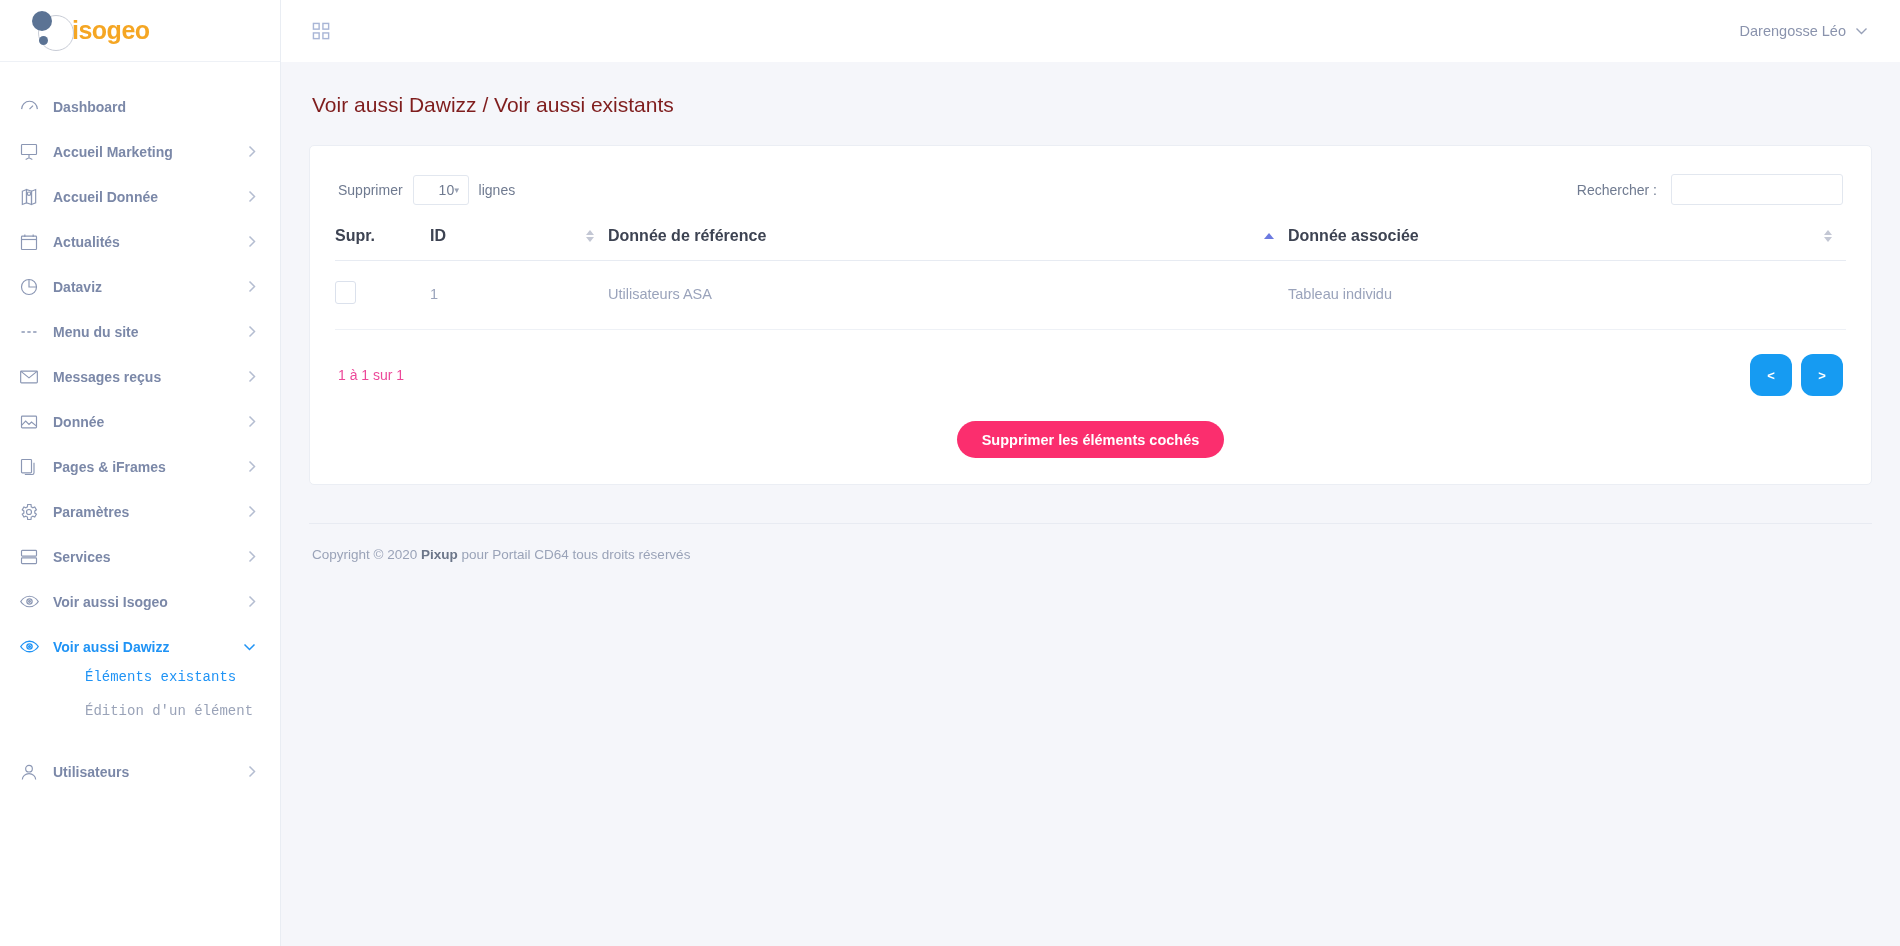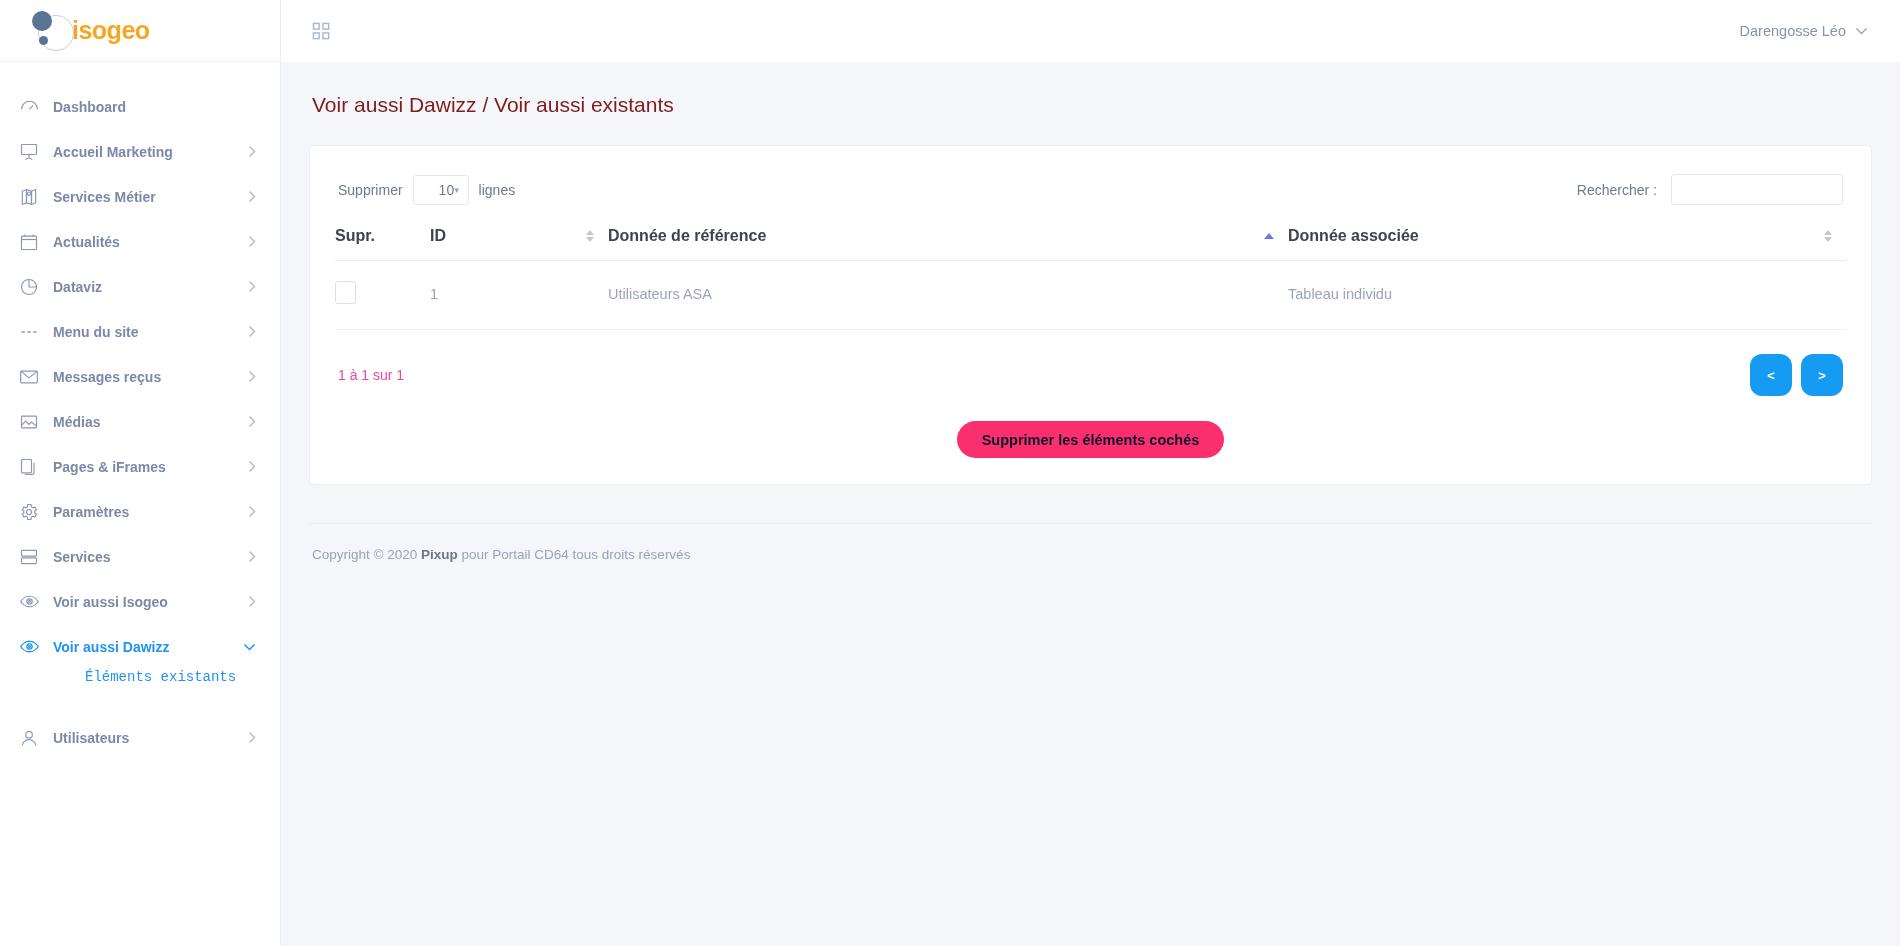--- a/index.html
+++ b/index.html
@@ -232,21 +232,21 @@
     color: #ffffff;
     display: flex; align-items: center; justify-content: center;
     font-size: 13px; font-weight: bold;
     cursor: pointer;
     border: none;
     font-family: "Liberation Sans", sans-serif;
   }
   .delete-wrap { display: flex; justify-content: center; margin-top: 25px; }
   .btn-delete {
     background: #fb2e6e;
-    color: #0f172a;
+    color: #ffffff;
     border: none;
     border-radius: 22px;
     height: 37px;
     padding: 0 25px;
     font-size: 14.5px;
     font-weight: bold;
     cursor: pointer;
     font-family: "Liberation Sans", sans-serif;
   }
   .footer {
@@ -304,21 +304,21 @@
 
       <div class="nav-item">
         <span class="nav-icon">
           <svg width="20" height="20" viewBox="0 0 24 24" fill="none" stroke="currentColor" stroke-width="1.4">
             <path d="M4 5l5-2v16l-5 2z"></path>
               <path d="M9 3l6 2v16l-6-2z"></path>
               <path d="M15 5l5-2v16l-5 2z"></path>
               <circle cx="12" cy="8" r="2"></circle>
           </svg>
         </span>
-        <span class="nav-label">Services Métier</span>
+        <span class="nav-label">Accueil Donnée</span>
         <span class="chev">
           <svg width="8" height="13" viewBox="0 0 8 13" fill="none" stroke="currentColor" stroke-width="1.5">
               <path d="M1.5 1.5L6.5 6.5L1.5 11.5"></path>
             </svg>
         </span>
       </div>
 
       <div class="nav-item">
         <span class="nav-icon">
           <svg width="20" height="20" viewBox="0 0 24 24" fill="none" stroke="currentColor" stroke-width="1.4">
@@ -379,21 +379,21 @@
         </span>
       </div>
 
       <div class="nav-item">
         <span class="nav-icon">
           <svg width="20" height="20" viewBox="0 0 24 24" fill="none" stroke="currentColor" stroke-width="1.4">
             <rect x="3" y="5" width="18" height="14" rx="1"></rect>
               <path d="M3 16l5-5 4 4 3-3 6 5"></path>
           </svg>
         </span>
-        <span class="nav-label">Médias</span>
+        <span class="nav-label">Donnée</span>
         <span class="chev">
           <svg width="8" height="13" viewBox="0 0 8 13" fill="none" stroke="currentColor" stroke-width="1.5">
               <path d="M1.5 1.5L6.5 6.5L1.5 11.5"></path>
             </svg>
         </span>
       </div>
 
       <div class="nav-item">
         <span class="nav-icon">
           <svg width="20" height="20" viewBox="0 0 24 24" fill="none" stroke="currentColor" stroke-width="1.4">
@@ -467,20 +467,23 @@
         <span class="nav-label">Voir aussi Dawizz</span>
         <span class="chev">
           <svg width="13" height="8" viewBox="0 0 13 8" fill="none" stroke="currentColor" stroke-width="1.5">
               <path d="M1.5 1.5L6.5 6.5L11.5 1.5"></path>
             </svg>
         </span>
       </div>
 
       <div class="sub-item active">
         <span>Éléments existants</span>
+      </div>
+      <div class="sub-item">
+        <span>Édition d'un élément</span>
       </div>
 
       <div class="nav-item" style="margin-top:12px">
         <span class="nav-icon">
           <svg width="20" height="20" viewBox="0 0 24 24" fill="none" stroke="currentColor" stroke-width="1.4">
             <circle cx="12" cy="8" r="4"></circle>
               <path d="M4 21c0-4 3.6-7 8-7s8 3 8 7"></path>
           </svg>
         </span>
         <span class="nav-label">Utilisateurs</span>

